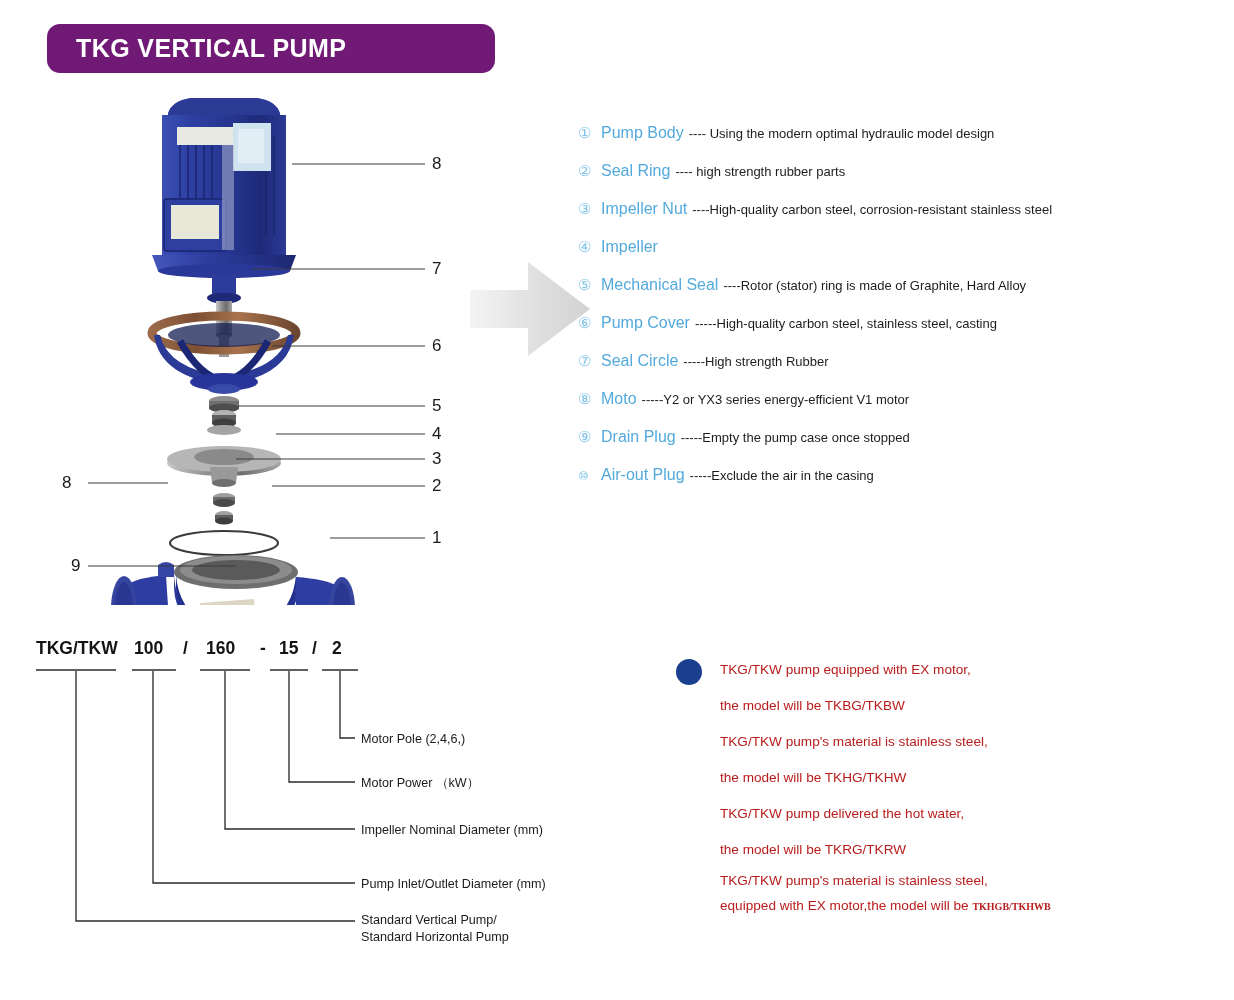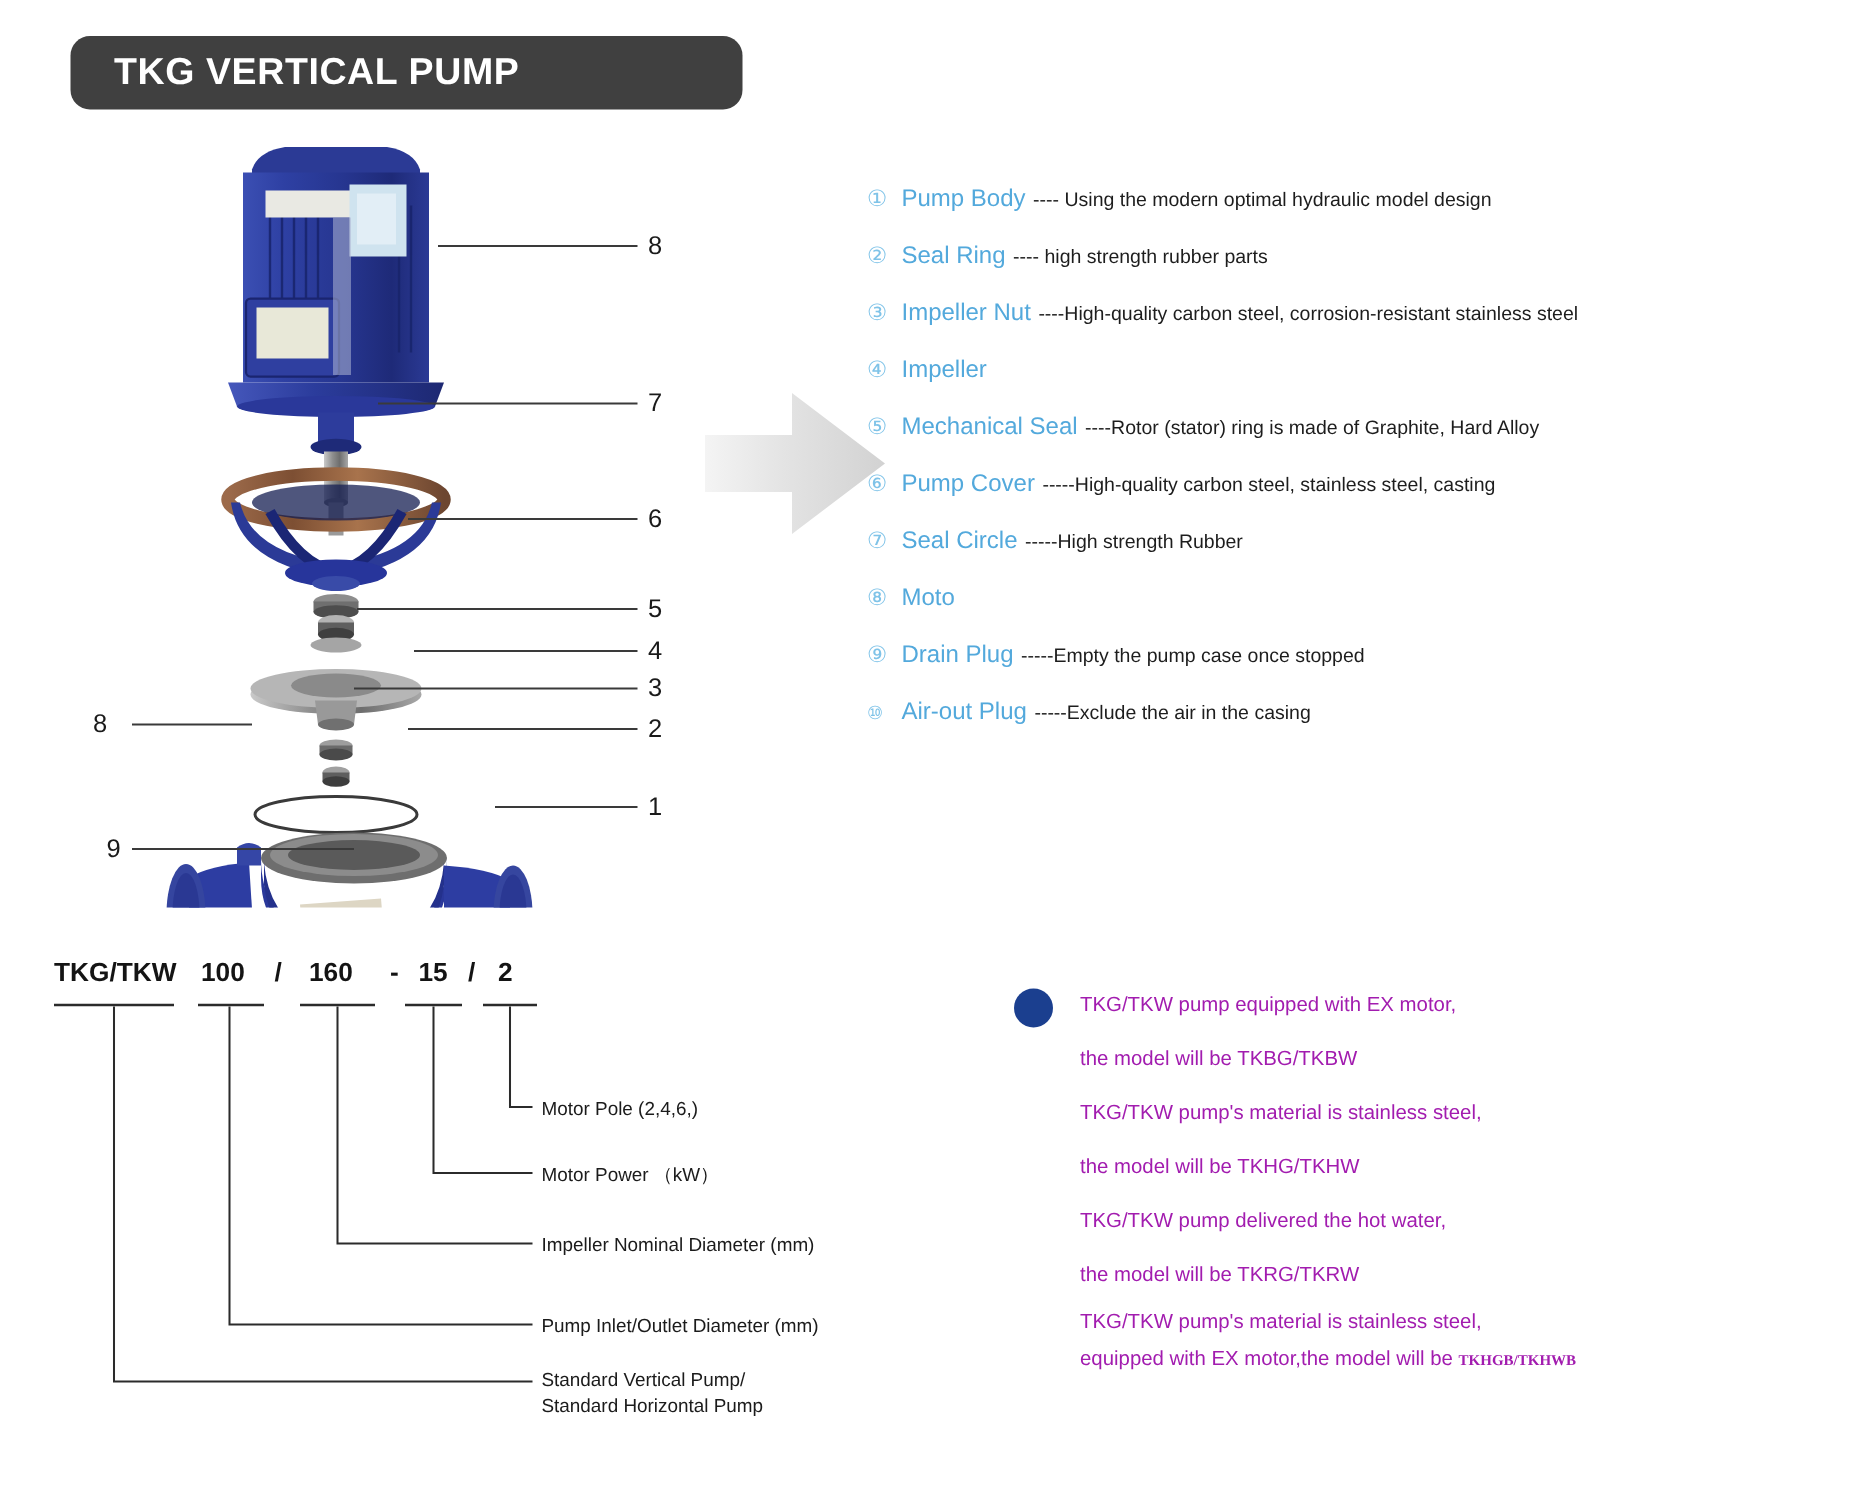--- a/index.html
+++ b/index.html
@@ -10,21 +10,21 @@
     color:#1a1a1a;
     position:relative;
     overflow:hidden;
   }
   .page{position:absolute;inset:0;}
 
   
   #title-banner{
     position:absolute;left:47px;top:24px;
     width:448px;height:49px;
-    background:#404040;
+    background:#701a75;
     border-radius:13px;
     display:flex;align-items:center;
   }
   #title-banner .txt{
     color:#ffffff;
     font-size:25px;
     font-weight:bold;
     letter-spacing:.4px;
     padding-left:29px;
     white-space:nowrap;
@@ -72,21 +72,21 @@
   .underbar{stroke:#2b2b2b;stroke-width:1.6;}
 
   
   #variants{position:absolute;left:676px;top:652px;width:545px;}
   #variant-bullet{
     position:absolute;left:0px;top:7px;
     width:26px;height:26px;border-radius:50%;
     background:#1b3f8f;
   }
   .var-line{
-    font-size:13.6px;color:#a21caf;
+    font-size:13.6px;color:#b91c1c;
     height:36px;line-height:36px;
     padding-left:44px;white-space:nowrap;
   }
   .var-line.tight{height:25px;line-height:25px;}
   .var-strong{font-weight:bold;font-size:10px;font-family:Liberation Serif, serif;}
   .callout-line{stroke:#3a3a3a;stroke-width:1.2;}
 </style>
 </head>
 <body>
 
@@ -303,20 +303,21 @@
       <span class="legend-desc">-----High-quality carbon steel, stainless steel, casting</span>
     </div>
     <div class="legend-row">
       <span class="legend-num">⑦</span>
       <span class="legend-part">Seal Circle</span>
       <span class="legend-desc">-----High strength Rubber</span>
     </div>
     <div class="legend-row">
       <span class="legend-num">⑧</span>
       <span class="legend-part">Moto</span>
+      <span class="legend-desc">-----Y2 or YX3 series energy-efficient V1 motor</span>
     </div>
     <div class="legend-row">
       <span class="legend-num">⑨</span>
       <span class="legend-part">Drain Plug</span>
       <span class="legend-desc">-----Empty the pump case once stopped</span>
     </div>
     <div class="legend-row">
       <span class="legend-num small">⑩</span>
       <span class="legend-part">Air-out Plug</span>
       <span class="legend-desc">-----Exclude the air in the casing</span>

